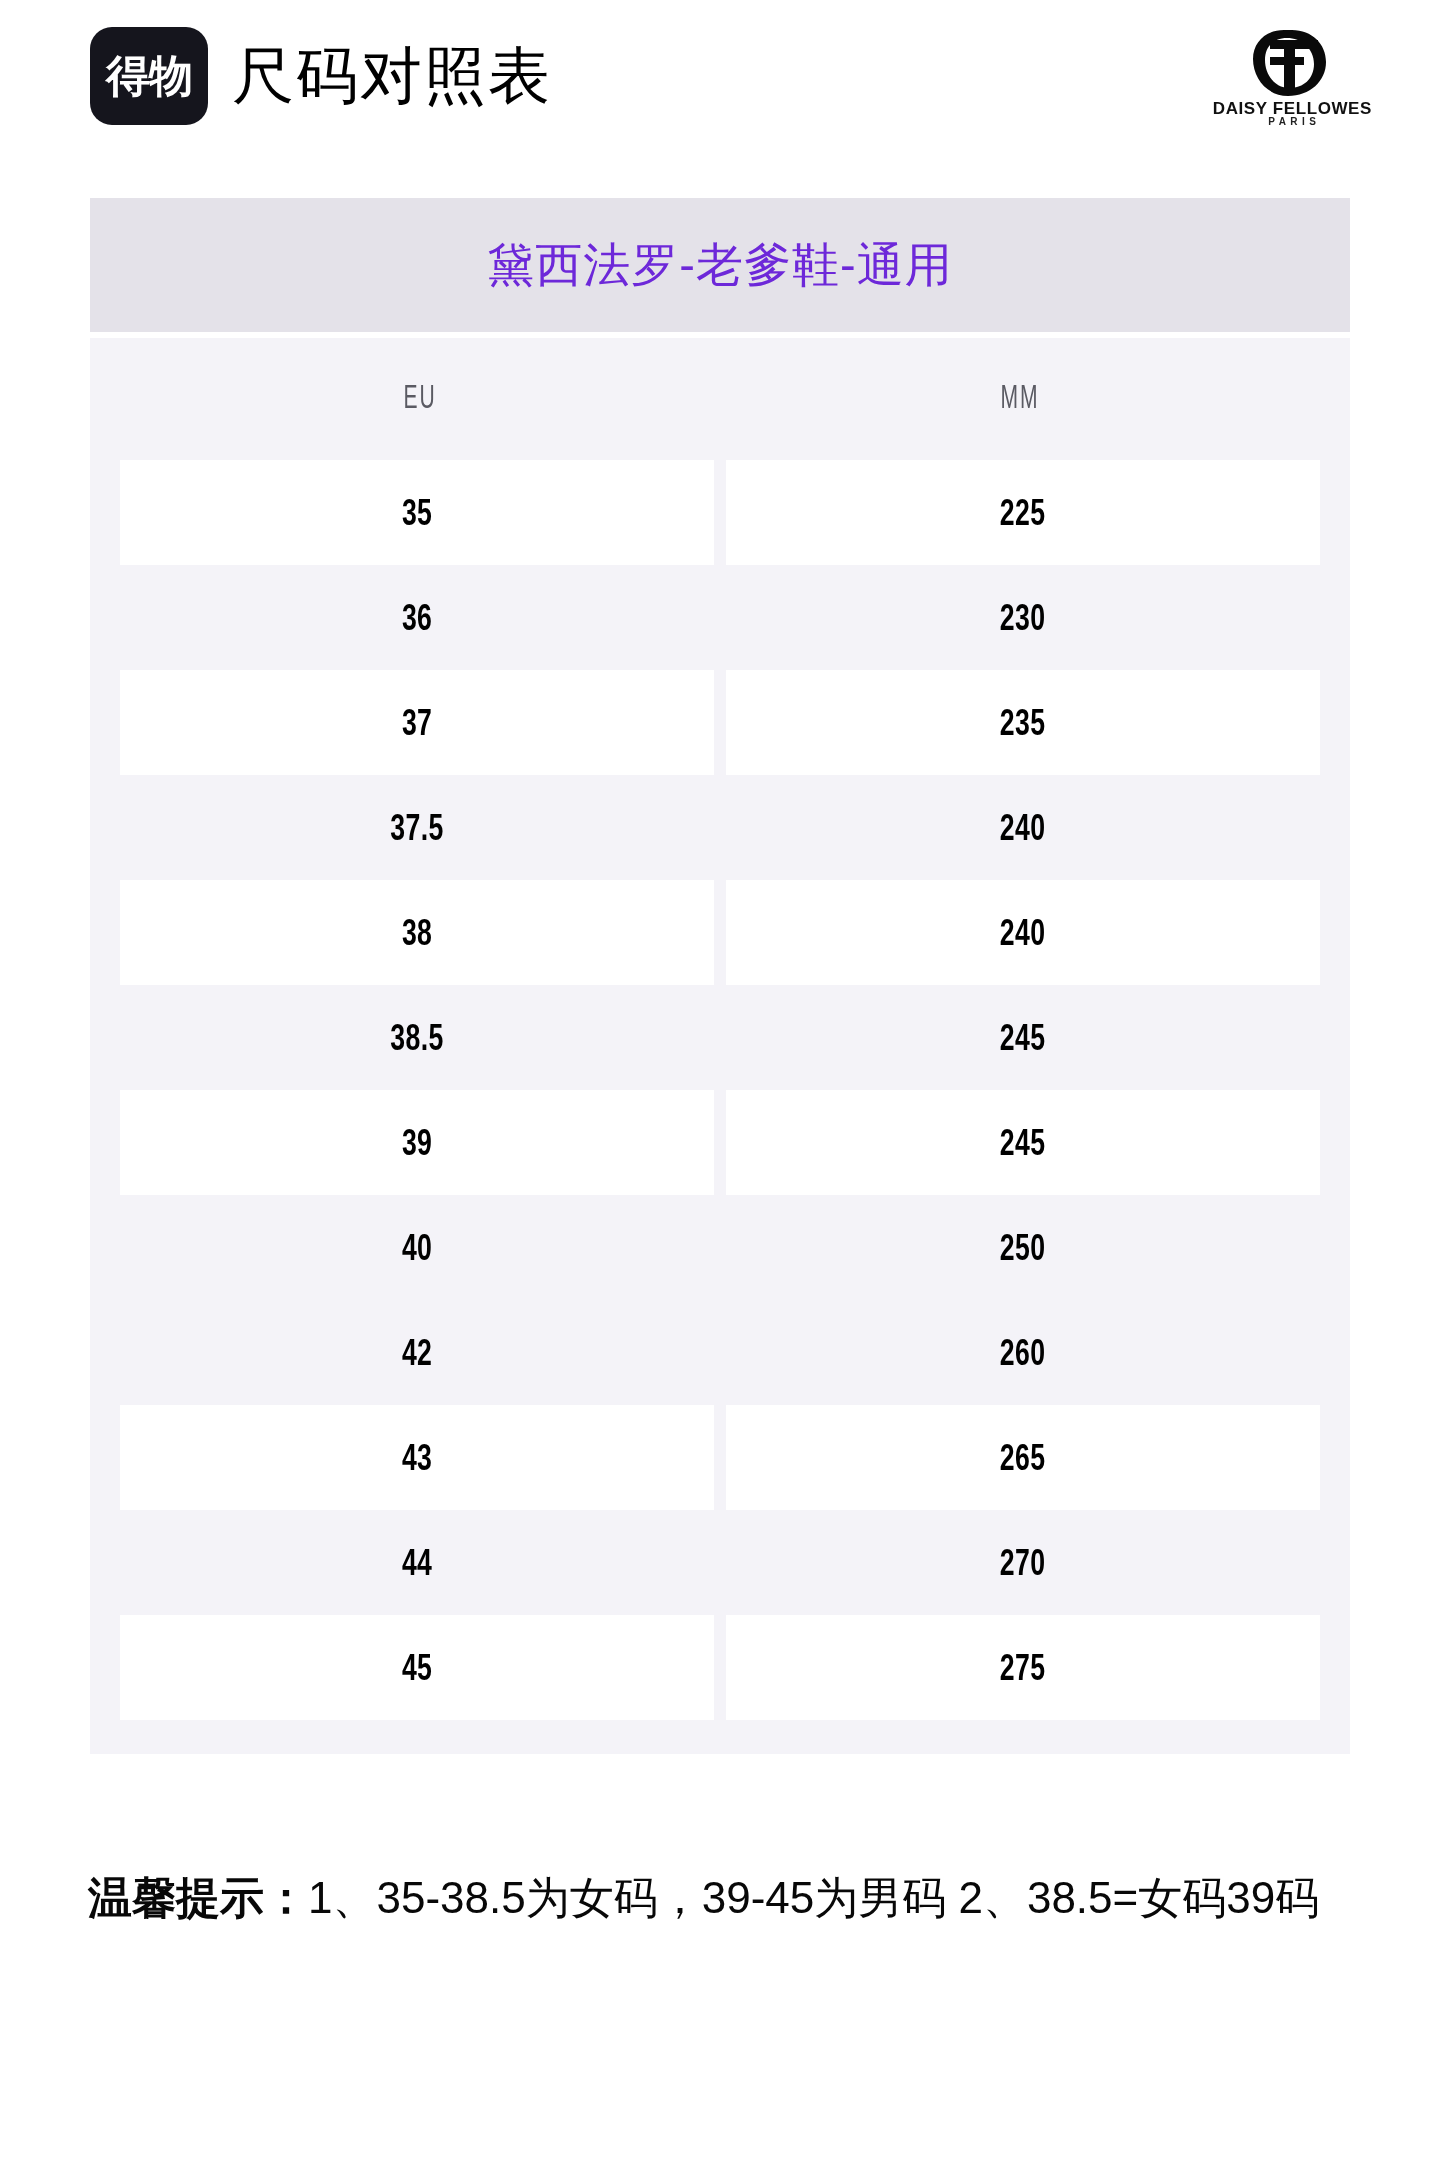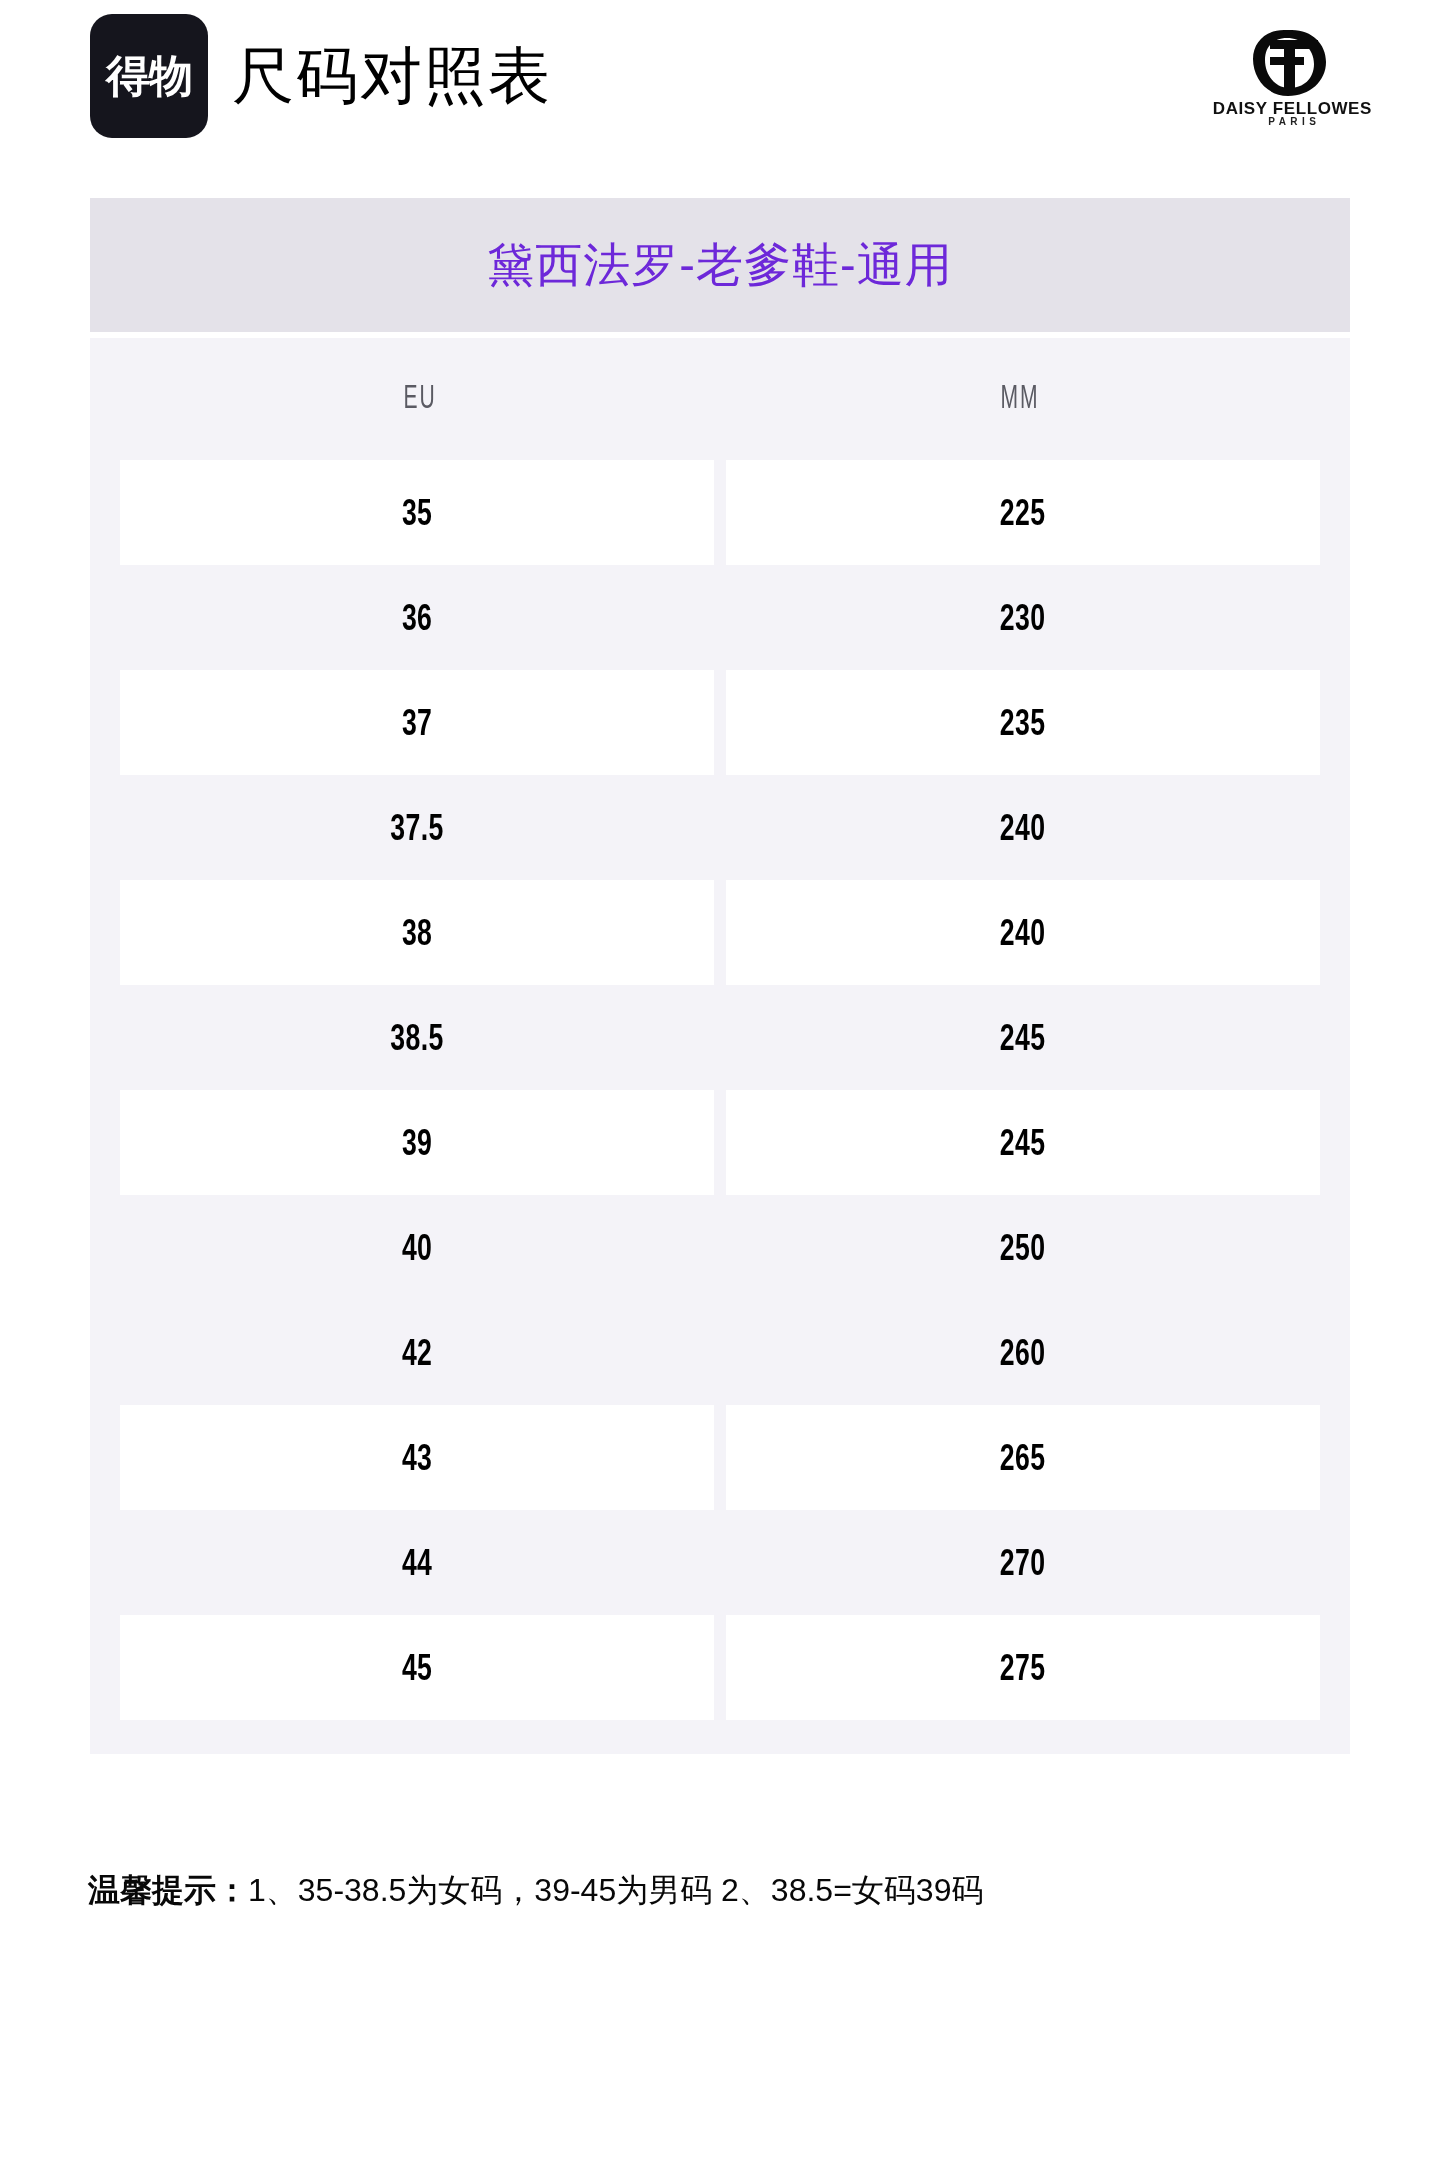--- a/index.html
+++ b/index.html
@@ -31,21 +31,21 @@
   }
 
   .header-left {
     display:flex;
     align-items:center;
     gap:24px;
   }
 
   .app-logo {
     width:118px;
-    height:124px;
+    height:98px;
     background:#15151d;
     border-radius:22px;
     display:flex;
     align-items:center;
     justify-content:center;
     flex:0 0 auto;
   }
   .app-logo-text {
     color:#ffffff;
     font-size:44px;
@@ -162,21 +162,21 @@
     transform:scaleX(0.72);
     display:inline-block;
   }
 
   
   .footnote {
     position:absolute;
     left:88px;
     top:1868px;
     width:1268px;
-    font-size:32px;
+    font-size:44px;
     line-height:1.38;
     color:#080808;
     font-weight:400;
     letter-spacing:0px;
   }
   .footnote b { font-weight:700; }
 </style>
 </head>
 <body>
 

